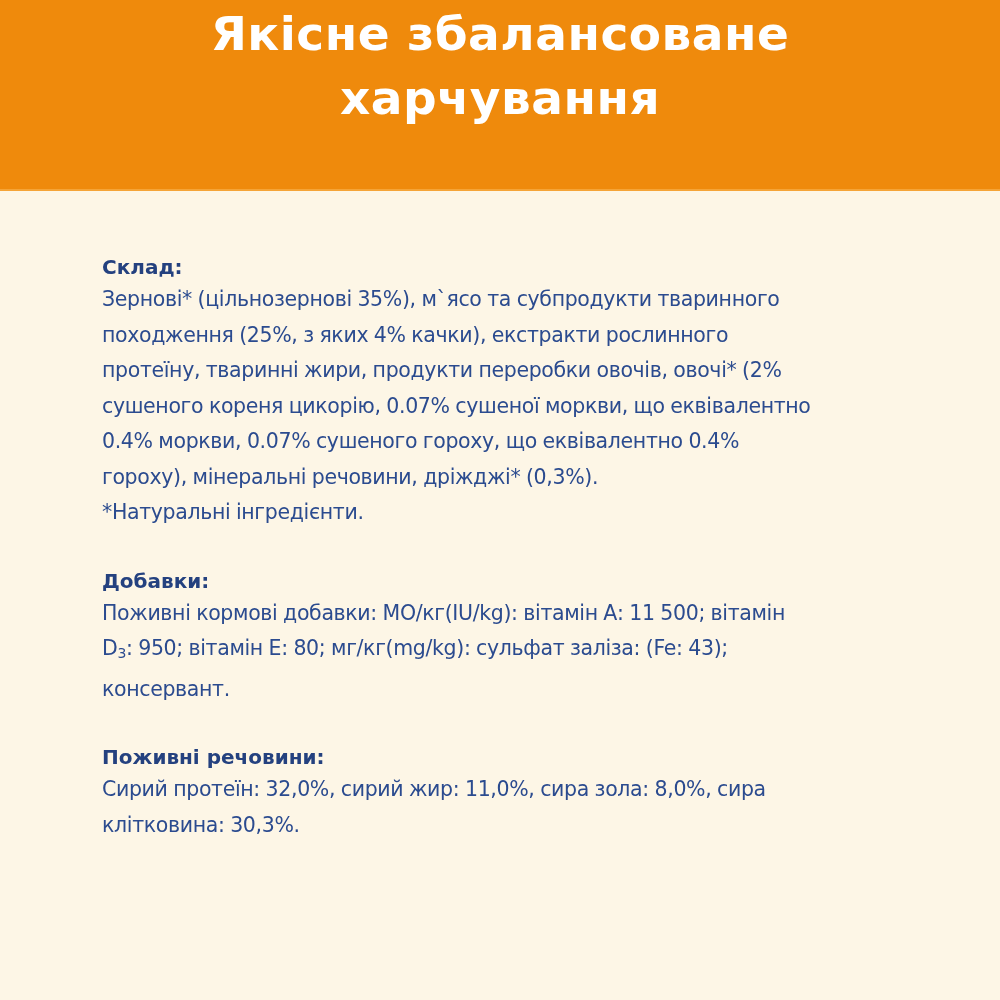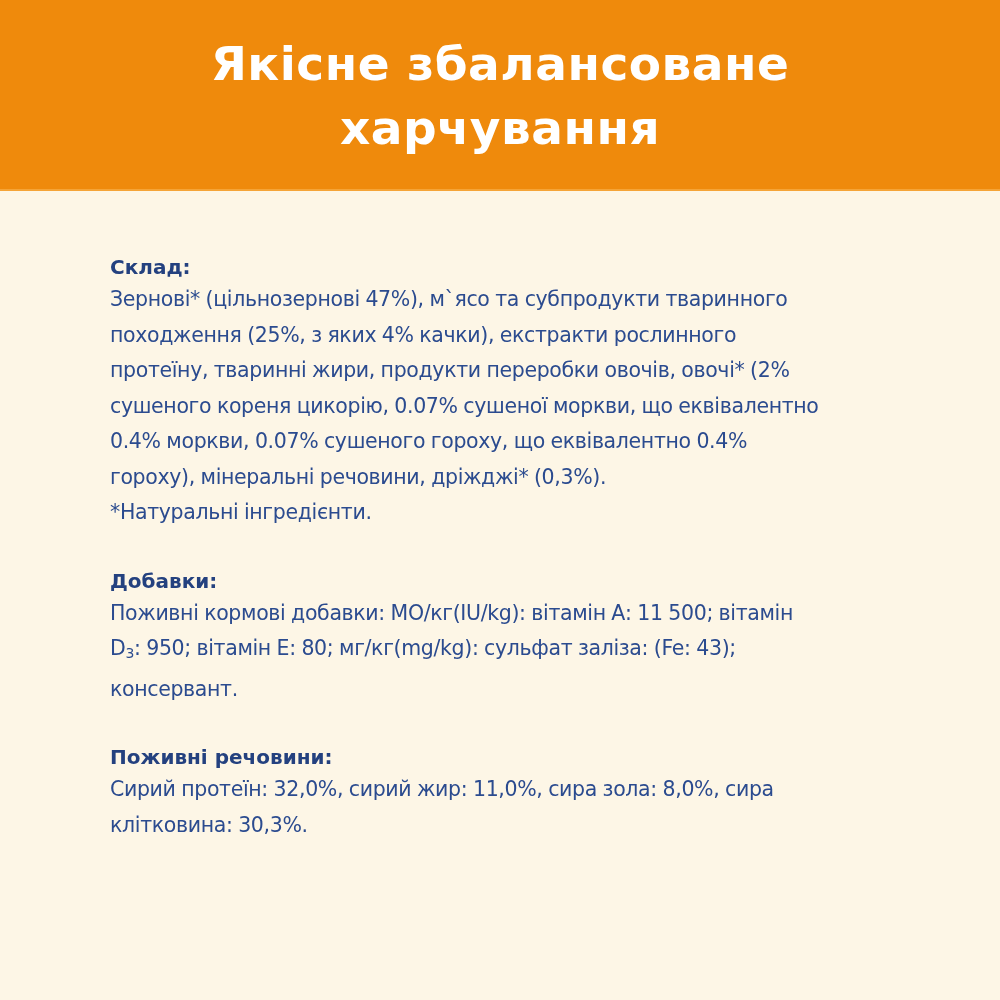--- a/index.html
+++ b/index.html
@@ -14,37 +14,37 @@
       font-family: "DejaVu Sans", sans-serif;
     }
     .header {
       width: 1000px;
       height: 191px;
       background: #ef8a0c;
       border-bottom: 2px solid #f5a437;
       display: flex;
       flex-direction: column;
       align-items: center;
-      justify-content: center;
+      justify-content: flex-start;
       box-sizing: border-box;
     }
     .header-title {
       color: #ffffff;
       font-family: "DejaVu Sans", sans-serif;
       font-weight: bold;
       font-size: 47px;
       line-height: 64px;
       text-align: center;
       margin: 0;
       letter-spacing: 0.5px;
       padding-top: 2px;
     }
     .content {
       position: absolute;
-      left: 110px;
+      left: 102px;
       top: 252px;
       width: 800px;
       color: #2b4b8f;
     }
     .section {
       margin-bottom: 35px;
     }
     .section-title {
       font-family: "DejaVu Sans", sans-serif;
       font-weight: bold;
@@ -79,21 +79,21 @@
     <span class="line">Якісне збалансоване</span>
     <span class="line">харчування</span>
   </h1>
 </div>
 
 <div class="content">
 
   <div class="section">
     <h2 class="section-title">Склад:</h2>
     <p class="section-body">
-      <span class="line">Зернові* (цільнозернові 47%), м`ясо та субпродукти тваринного</span>
+      <span class="line">Зернові* (цільнозернові 35%), м`ясо та субпродукти тваринного</span>
       <span class="line">походження (25%, з яких 4% качки), екстракти рослинного</span>
       <span class="line">протеїну, тваринні жири, продукти переробки овочів, овочі* (2%</span>
       <span class="line">сушеного кореня цикорію, 0.07% сушеної моркви, що еквівалентно</span>
       <span class="line">0.4% моркви, 0.07% сушеного гороху, що еквівалентно 0.4%</span>
       <span class="line">гороху), мінеральні речовини, дріжджі* (0,3%).</span>
       <span class="line">*Натуральні інгредієнти.</span>
     </p>
   </div>
 
   <div class="section">

